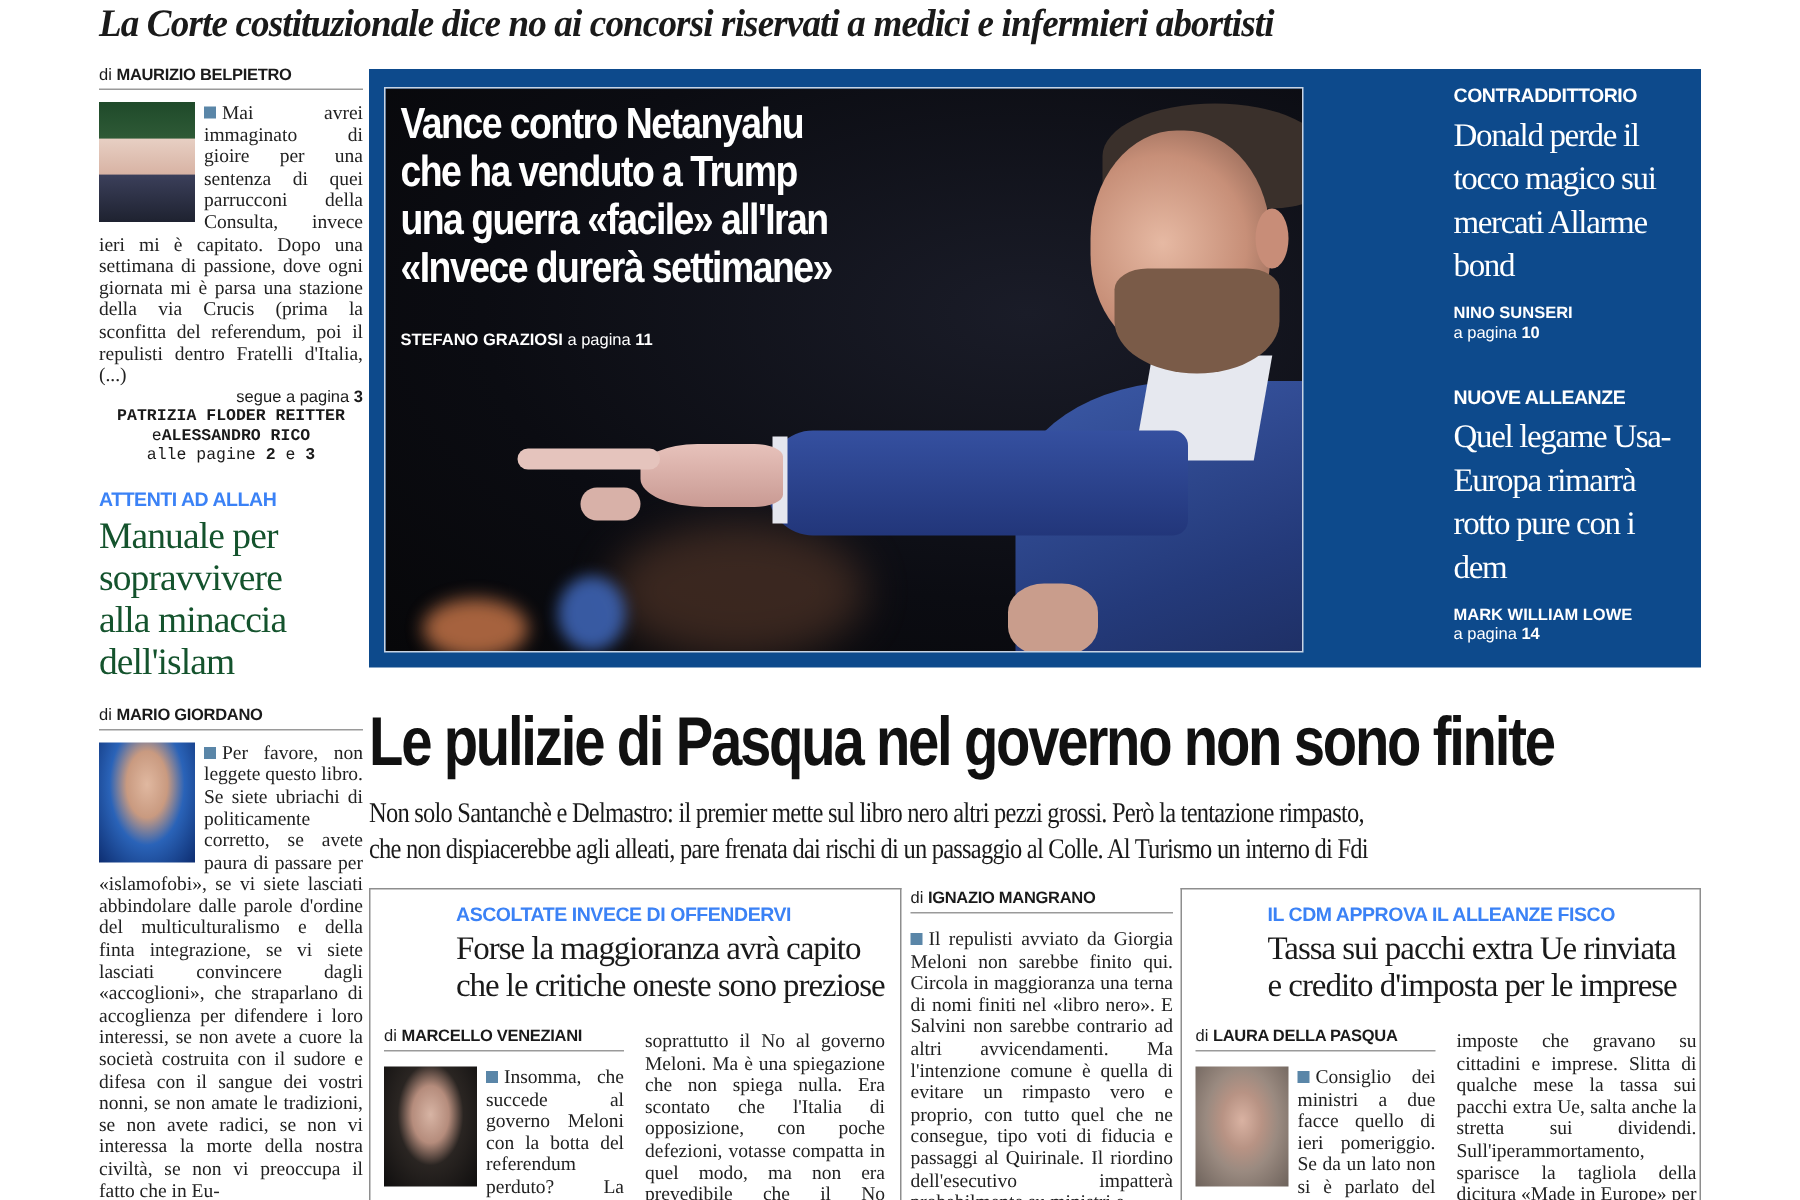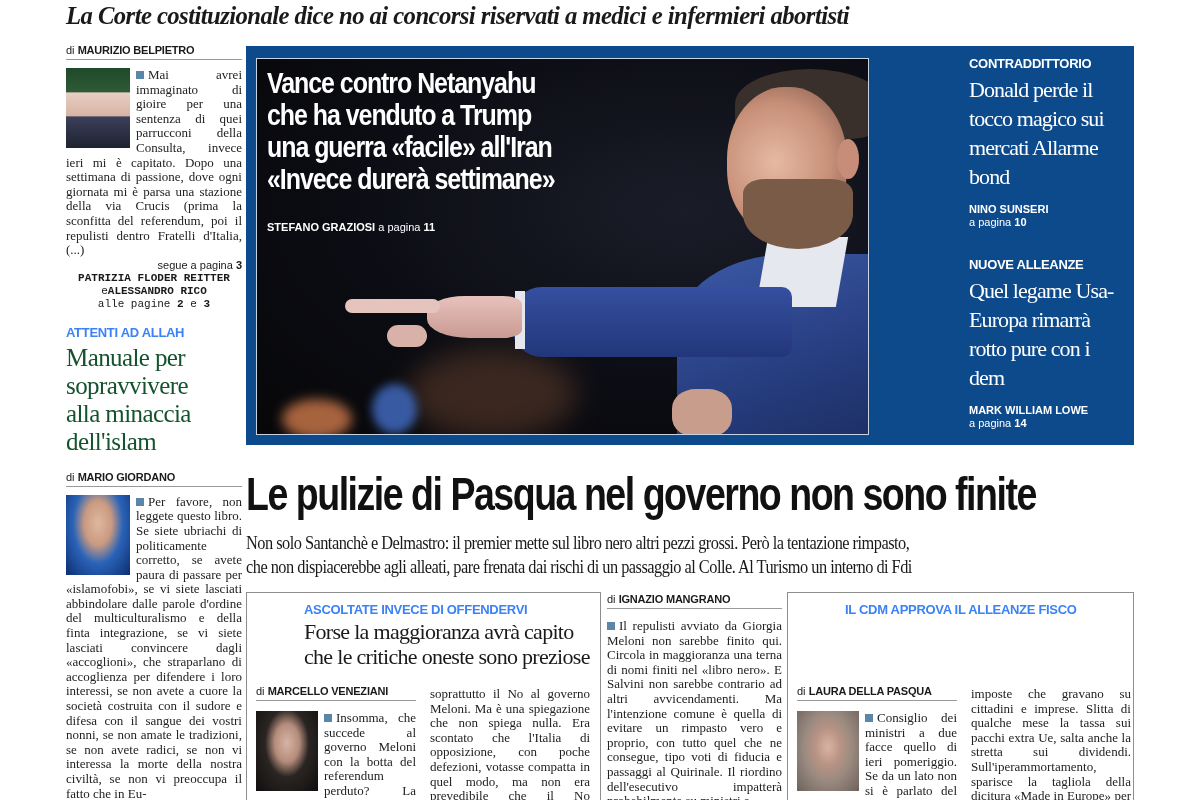--- a/index.html
+++ b/index.html
@@ -227,20 +227,24 @@
     <b>IGNAZIO MANGRANO</b>
   </div>
   <div class="body-text" style="margin-top:10px;">
     <span class="square"></span><span>Il repulisti avviato da Giorgia Meloni non sarebbe finito qui. Circola in maggioranza una terna di nomi finiti nel «libro nero». E Salvini non sarebbe contrario ad altri avvicendamenti. Ma l'intenzione comune è quella di evitare un rimpasto vero e proprio, con tutto quel che ne consegue, tipo voti di fiducia e passaggi al Quirinale. Il riordino dell'esecutivo impatterà probabilmente su ministri e</span>
   </div>
 </div>
 
 <div class="box box-right">
   <div class="box-inner">
     <div class="red-kicker">IL CDM APPROVA IL ALLEANZE FISCO</div>
+    <div class="box-head">
+      <div>Tassa sui pacchi extra Ue rinviata</div>
+      <div>e credito d'imposta per le imprese</div>
+    </div>
   </div>
   <div class="two-col">
     <div class="col-a">
       <div class="byline">
         <span>di</span>
         <b>LAURA DELLA PASQUA</b>
       </div>
       <div class="edit-block" style="margin-top:10px;">
         <div class="photo" style="width:62px;height:80px;background:radial-gradient(ellipse at 50% 45%,#d9b2a2 0%,#b89384 30%,#9a8a80 55%,#6d625b 100%);"></div>
         <div class="body-text">

